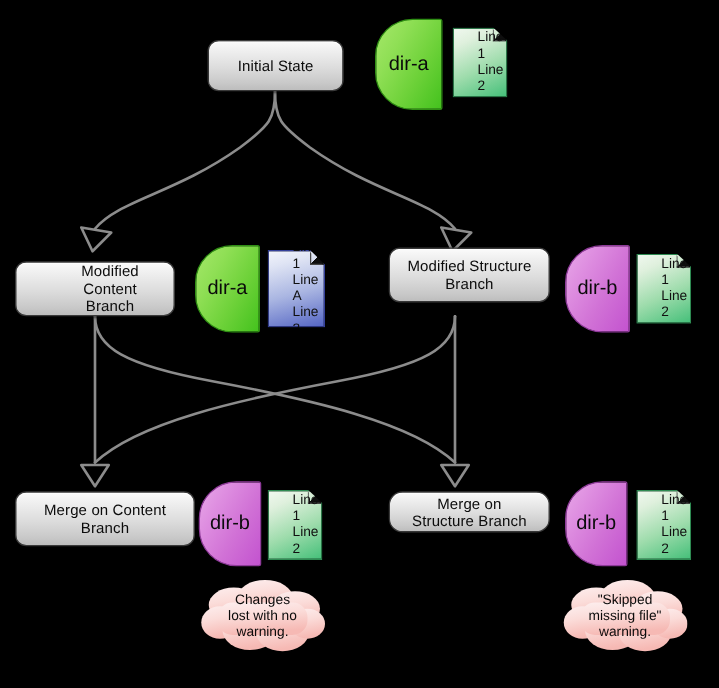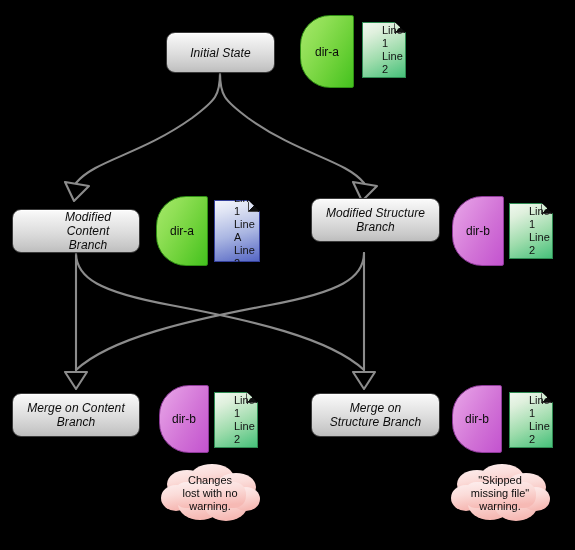--- a/index.html
+++ b/index.html
@@ -35,33 +35,33 @@
     box-shadow: 0 1px 2px rgba(0,0,0,0.55), inset 0 1px 0 rgba(255,255,255,0.85);
     display: flex;
     align-items: center;
     justify-content: center;
     text-align: center;
     color: #0b0b0b;
     font-size: 12px;
     line-height: 14px;
     letter-spacing: 0.1px;
   }
-  .state-box .label { display: block; width: 100%; padding: 0 6px; font-style: italic; }
+  .state-box .label { display: block; width: 100%; padding: 0 6px; }
 
   
   .dir-shape {
     position: absolute;
     box-sizing: border-box;
     border-radius: 30px 2px 2px 30px;
     display: flex;
     align-items: center;
     justify-content: center;
     text-align: center;
     color: #0b0b0b;
-    font-size: 12px;
+    font-size: 16px;
     box-shadow: 1px 2px 3px rgba(0,0,0,0.6);
   }
   .dir-green {
     background: linear-gradient(120deg, #a6e86a 0%, #8fdf55 30%, #6fd23a 62%, #44c21e 100%);
     border: 1px solid #2f8f14;
   }
   .dir-purple {
     background: linear-gradient(120deg, #e8a8e8 0%, #de8ee0 28%, #d172d6 60%, #c353cf 100%);
     border: 1px solid #8e3a99;
   }
@@ -169,26 +169,26 @@
   <div class="state-box" style="left:12px; top:209px; width:128px; height:44px;">
     <span class="label" style="white-space: pre-line; margin-left: 24px;">Modified Content
 Branch</span>
   </div>
 
   <div class="state-box" style="left:311px; top:198px; width:129px; height:44px;">
     <span class="label" style="white-space: pre-line;">Modified Structure
 Branch</span>
   </div>
 
-  <div class="state-box" style="left:12px; top:393px; width:128px; height:44px;">
+  <div class="state-box" style="left:12px; top:393px; width:144px; height:44px;">
     <span class="label" style="white-space: pre-line;">Merge on Content
 Branch</span>
   </div>
 
-  <div class="state-box" style="left:311px; top:393px; width:129px; height:44px;">
+  <div class="state-box" style="left:311px; top:393px; width:129px; height:33px;border-radius:11px;">
     <span class="label" style="white-space: pre-line;">Merge on
 Structure Branch</span>
   </div>
 
   <div class="dir-shape dir-green" style="left:300px; top:15px; width:54px; height:73px;">
     <span>dir-a</span>
   </div>
   <div class="file-shape file-green" style="left:362px; top:22px; width:44px; height:56px;">
     <span class="file-fold"></span>
     <span class="file-lines" style="white-space: pre-line;">Line 1

